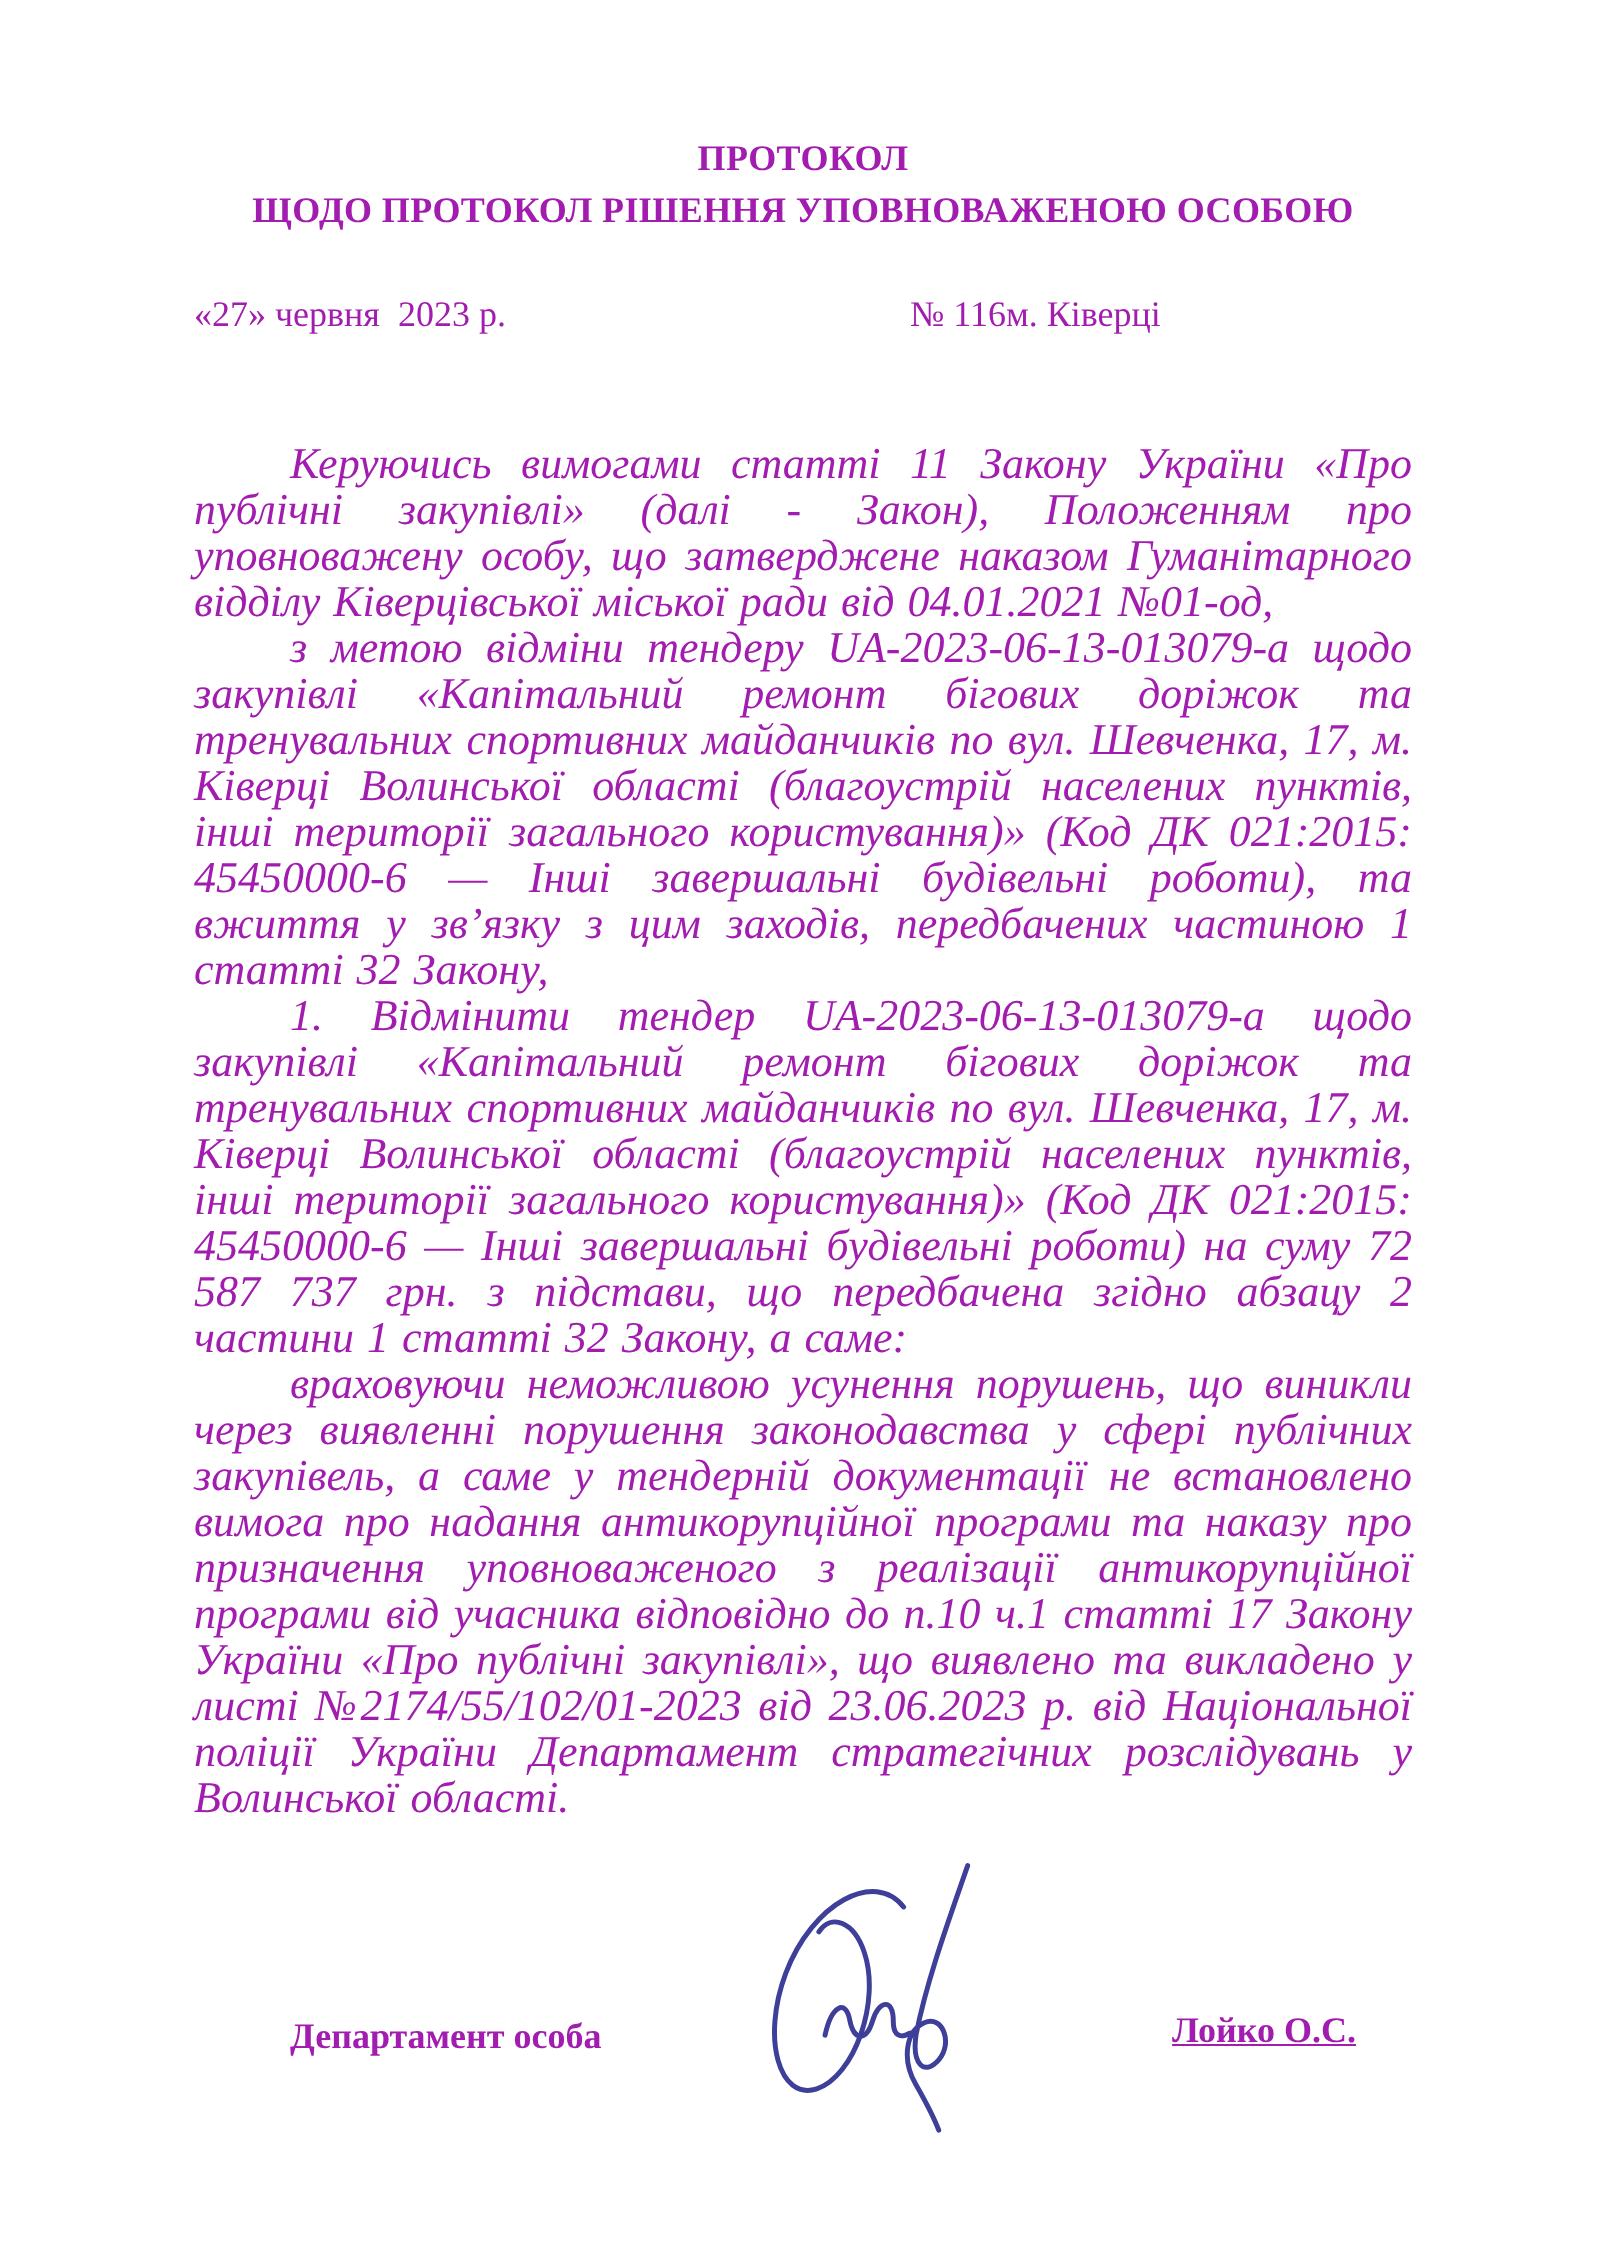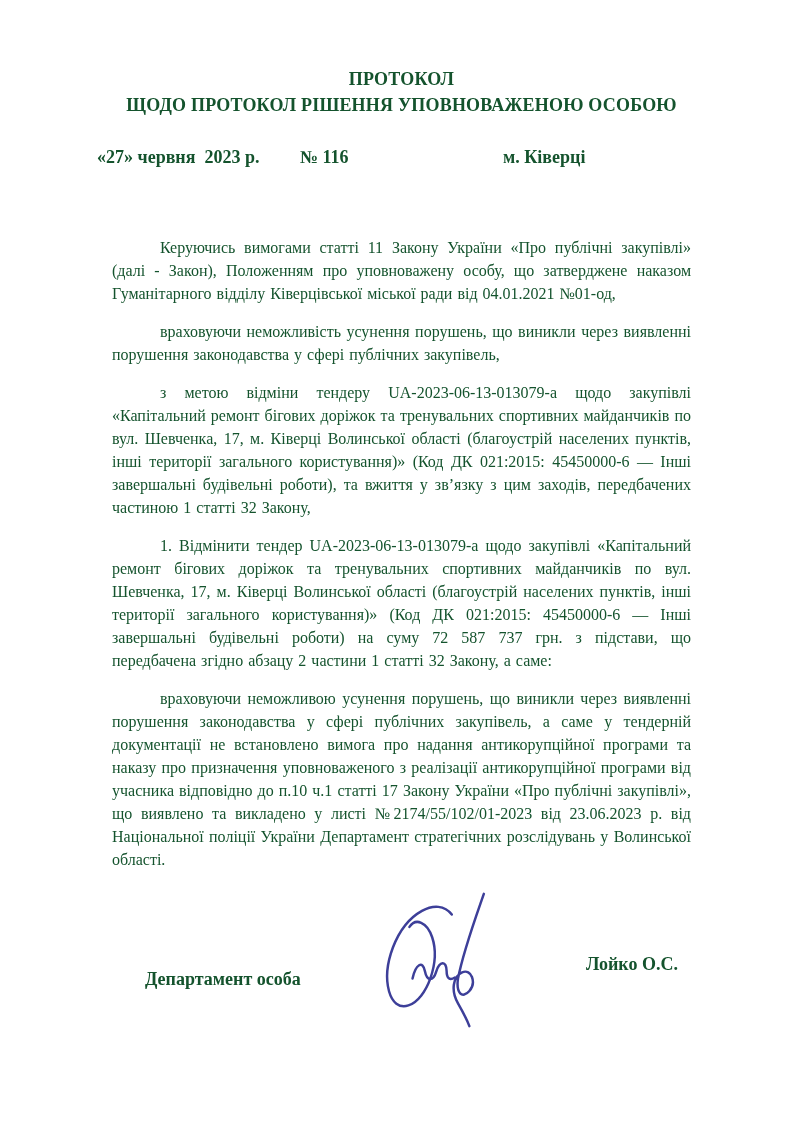--- a/index.html
+++ b/index.html
@@ -6,52 +6,53 @@
     margin: 0;
     padding: 0;
     background: #ffffff;
   }
   .page {
     position: relative;
     width: 800px;
     height: 1131px;
     box-sizing: border-box;
     background: #ffffff;
-    color: #14532d;
+    color: #a21caf;
     font-family: "Liberation Serif", "DejaVu Serif", serif;
     padding: 66px 94px 0 97px;
     overflow: hidden;
   }
   .doc-title {
     margin: 0;
     text-align: center;
     font-size: 18px;
     font-weight: bold;
     line-height: 26px;
     letter-spacing: 0.2px;
   }
   .meta-row {
     display: flex;
     margin-top: 28px;
-    margin-bottom: 68px;
+    margin-bottom: 52px;
     font-size: 18px;
-    font-weight: bold;
+    font-weight: normal;
     line-height: 22px;
   }
   .meta-col { flex: 1 1 0; }
   .meta-col.left   { text-align: left;   white-space: pre; }
-  .meta-col.center { text-align: left; }
+  .meta-col.center { text-align: right; }
   .meta-col.right  { text-align: left;  }
   .body-text p {
-    margin: 15px;
-    font-size: 16px;
+    margin: 0;
+    font-size: 22px;
     line-height: 23px;
     text-align: justify;
     text-indent: 48px;
     word-spacing: 1px;
+    font-style: italic;
   }
   .resolution-heading {
     margin: 0;
     font-size: 18px;
     line-height: 23px;
     font-weight: bold;
     text-indent: 48px;
     text-align: left;
   }
   .signature-row {
@@ -62,21 +63,22 @@
     font-weight: bold;
   }
   .signature-role {
     position: absolute;
     left: 48px;
     top: 40px;
   }
   .signature-name {
     position: absolute;
     right: 28px;
-    top: 25px;
+    top: 37px;
+    text-decoration: underline;
   }
   .signature-ink {
     position: absolute;
     left: 268px;
     top: -48px;
     width: 155px;
     height: 160px;
   }
 </style>
 </head>
@@ -88,21 +90,20 @@
   <h1 class="doc-title">ЩОДО ПРОТОКОЛ РІШЕННЯ УПОВНОВАЖЕНОЮ ОСОБОЮ</h1>
 
   <div class="meta-row">
     <span class="meta-col left">«27» червня  2023 р.</span>
     <span class="meta-col center">№ 116</span>
     <span class="meta-col right">м. Ківерці</span>
   </div>
 
   <div class="body-text">
     <p>Керуючись вимогами статті 11 Закону України «Про публічні закупівлі» (далі - Закон), Положенням про уповноважену особу, що затверджене наказом Гуманітарного відділу Ківерцівської міської ради від 04.01.2021 №01-од,</p>
-    <p>враховуючи неможливість усунення порушень, що виникли через виявленні порушення законодавства у сфері публічних закупівель,</p>
     <p>з метою відміни тендеру UA-2023-06-13-013079-а щодо закупівлі «Капітальний ремонт бігових доріжок та тренувальних спортивних майданчиків по вул. Шевченка, 17, м. Ківерці Волинської області (благоустрій населених пунктів, інші території загального користування)» (Код ДК 021:2015: 45450000-6 — Інші завершальні будівельні роботи), та вжиття у зв’язку з цим заходів, передбачених частиною 1 статті 32 Закону,</p>
 
 
     <p>1. Відмінити тендер UA-2023-06-13-013079-а щодо закупівлі «Капітальний ремонт бігових доріжок та тренувальних спортивних майданчиків по вул. Шевченка, 17, м. Ківерці Волинської області (благоустрій населених пунктів, інші території загального користування)» (Код ДК 021:2015: 45450000-6 — Інші завершальні будівельні роботи) на суму 72 587 737 грн. з підстави, що передбачена згідно абзацу 2 частини 1 статті 32 Закону, а саме:</p>
     <p>враховуючи неможливою усунення порушень, що виникли через виявленні порушення законодавства у сфері публічних закупівель, а саме у тендерній документації не встановлено вимога про надання антикорупційної програми та наказу про призначення уповноваженого з реалізації антикорупційної програми від учасника відповідно до п.10 ч.1 статті 17 Закону України «Про публічні закупівлі», що виявлено та викладено у листі №2174/55/102/01-2023 від 23.06.2023 р. від Національної поліції України Департамент стратегічних розслідувань у Волинської області.</p>
   </div>
 
   <div class="signature-row">
     <span class="signature-role">Департамент особа</span>
 

